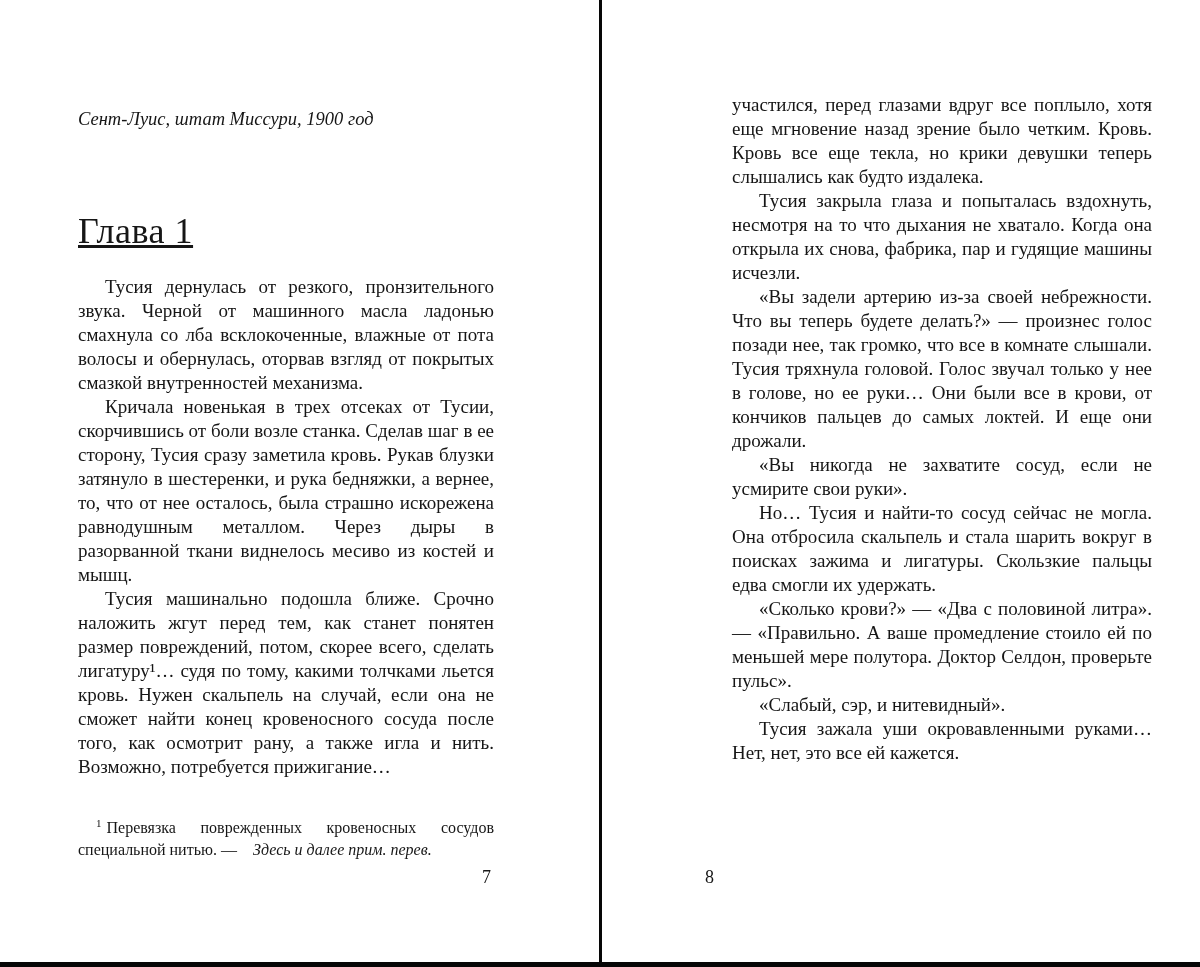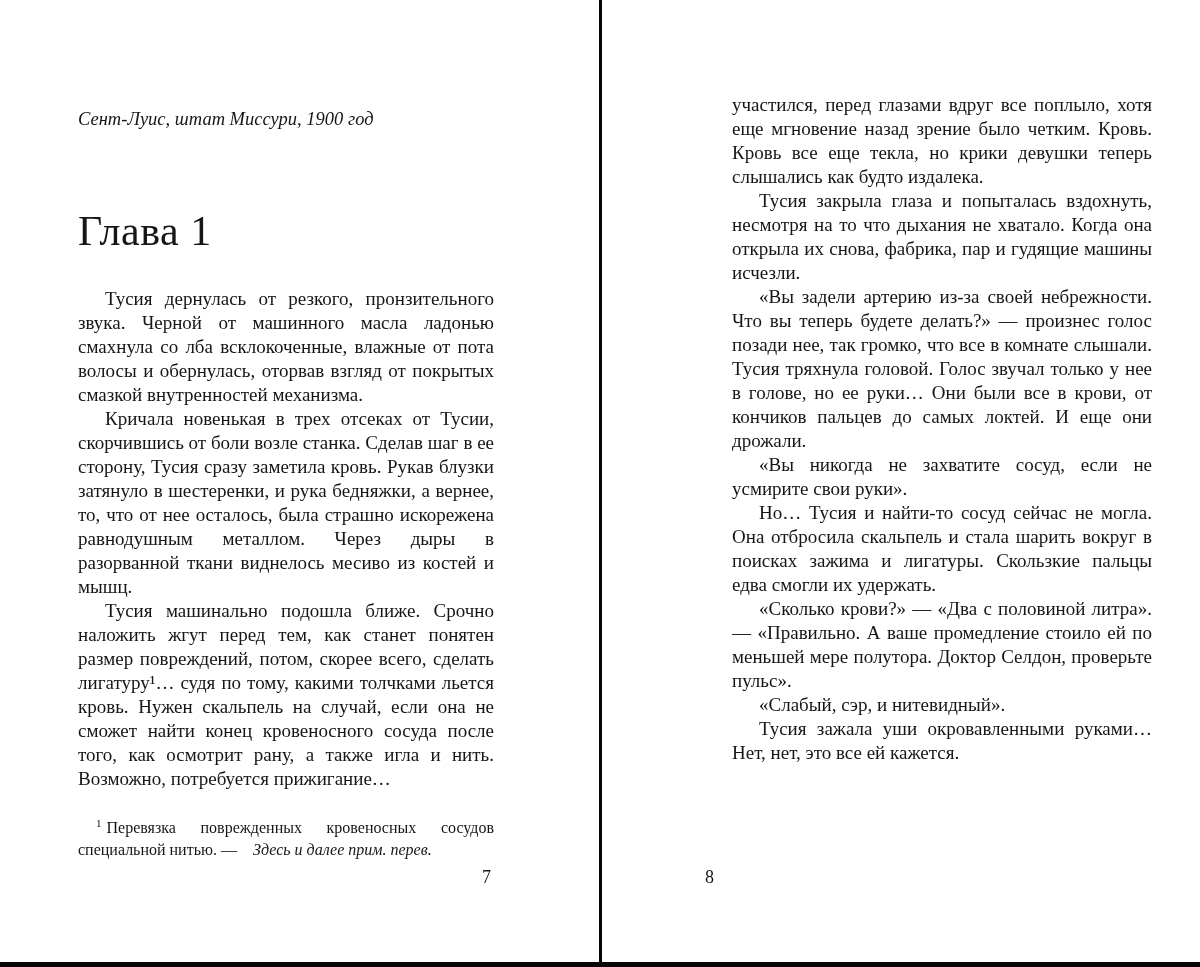--- a/index.html
+++ b/index.html
@@ -25,27 +25,28 @@
   .right-col {
     position: absolute; left: 732px; top: 93px; width: 420px;
   }
   .dateline {
     font-style: italic;
     font-size: 18.5px;
     line-height: 24px;
     margin-top: 12px;
   }
   .chapter-title {
-    font-size: 42px;
+    font-size: 36px;
     font-weight: 400;
     line-height: 40px;
     margin-top: 80px;
     letter-spacing: 0.5px;
+    text-decoration: underline;
   }
-  .body-text { margin-top: 36px; }
+  .body-text { margin-top: 24px; }
   p.para {
     font-size: 19px;
     line-height: 24px;
     text-align: justify;
     text-indent: 27px;
     hyphens: auto;
     -webkit-hyphens: auto;
   }
   p.para.no-indent { text-indent: 0; }
   .footnote {

